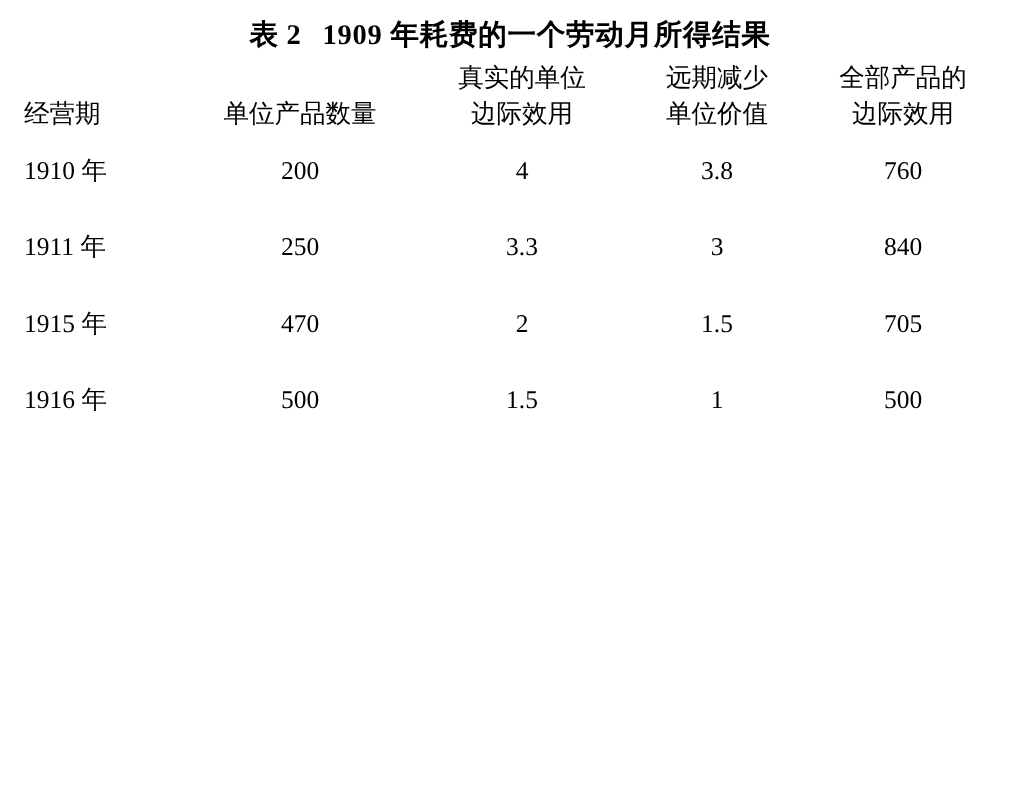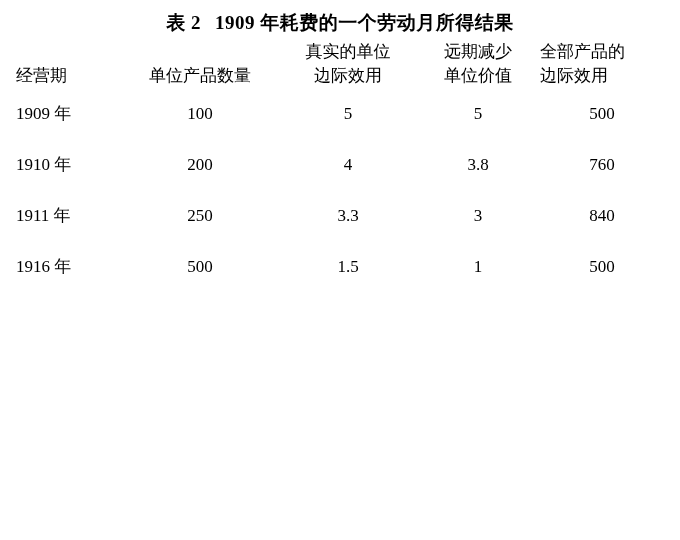--- a/index.html
+++ b/index.html
@@ -51,21 +51,21 @@
     padding-bottom: 6px;
   }
   thead th .hdr-line {
     display: block;
     white-space: nowrap;
   }
   th.c0 { text-align: left; width: 104px; padding-left: 6px; }
   th.c1 { text-align: center; width: 160px; }
   th.c2 { text-align: center; width: 136px; }
   th.c3 { text-align: center; width: 124px; }
-  th.c4 { text-align: left; width: 124px; margin-top: 18px; }
+  th.c4 { text-align: center; width: 124px; margin-top: 18px; }
 
   tbody td {
     font-size: 17px;
     height: 51px;
     line-height: 51px;
   }
   td.c0 { text-align: left; padding-left: 6px; }
   td.c1, td.c2, td.c3, td.c4 { text-align: center; }
 </style>
 </head>
@@ -95,41 +95,41 @@
           <span class="hdr-line">单位价值</span>
         </th>
         <th class="c4">
           <span class="hdr-line">全部产品的</span>
           <span class="hdr-line">边际效用</span>
         </th>
       </tr>
     </thead>
     <tbody>
       <tr>
-        <td class="c0">1909 年</td>
-        <td class="c1">100</td>
-        <td class="c2">5</td>
-        <td class="c3">5</td>
-        <td class="c4">500</td>
-      </tr>
-      <tr>
         <td class="c0">1910 年</td>
         <td class="c1">200</td>
         <td class="c2">4</td>
         <td class="c3">3.8</td>
         <td class="c4">760</td>
       </tr>
       <tr>
         <td class="c0">1911 年</td>
         <td class="c1">250</td>
         <td class="c2">3.3</td>
         <td class="c3">3</td>
         <td class="c4">840</td>
       </tr>
       <tr>
+        <td class="c0">1915 年</td>
+        <td class="c1">470</td>
+        <td class="c2">2</td>
+        <td class="c3">1.5</td>
+        <td class="c4">705</td>
+      </tr>
+      <tr>
         <td class="c0">1916 年</td>
         <td class="c1">500</td>
         <td class="c2">1.5</td>
         <td class="c3">1</td>
         <td class="c4">500</td>
       </tr>
     </tbody>
   </table>
 
 </div>

